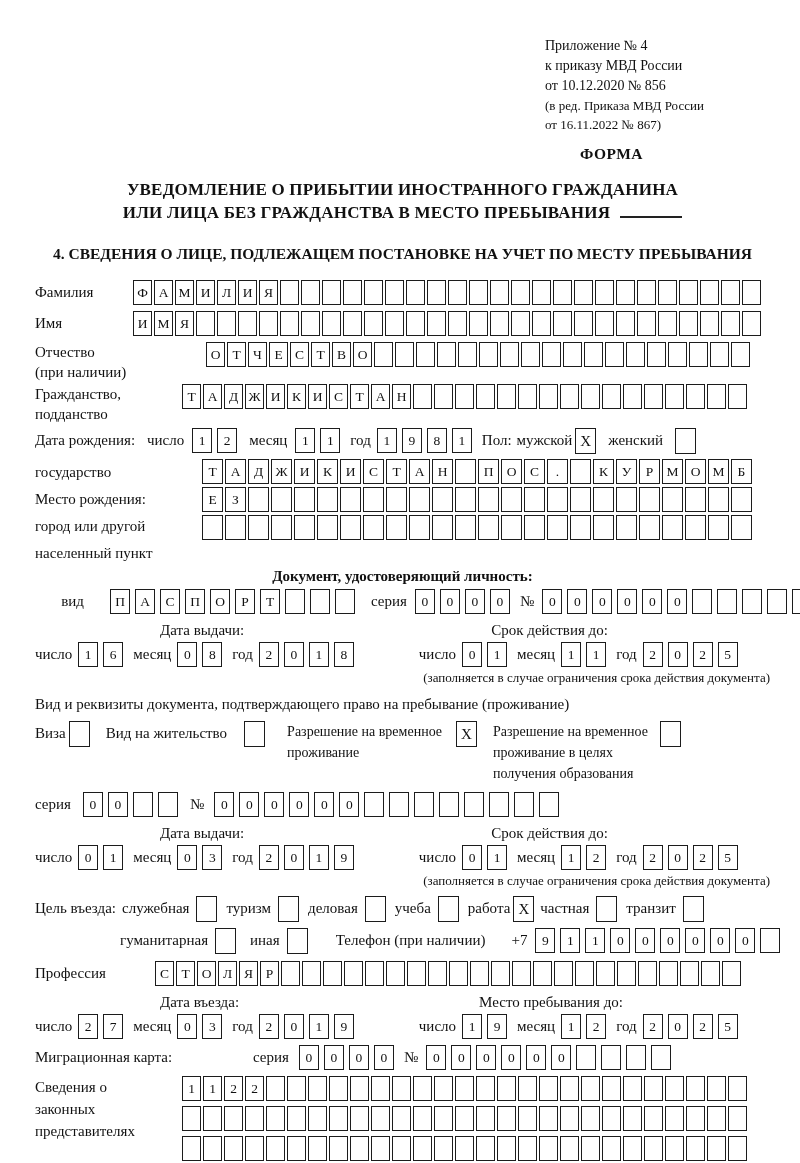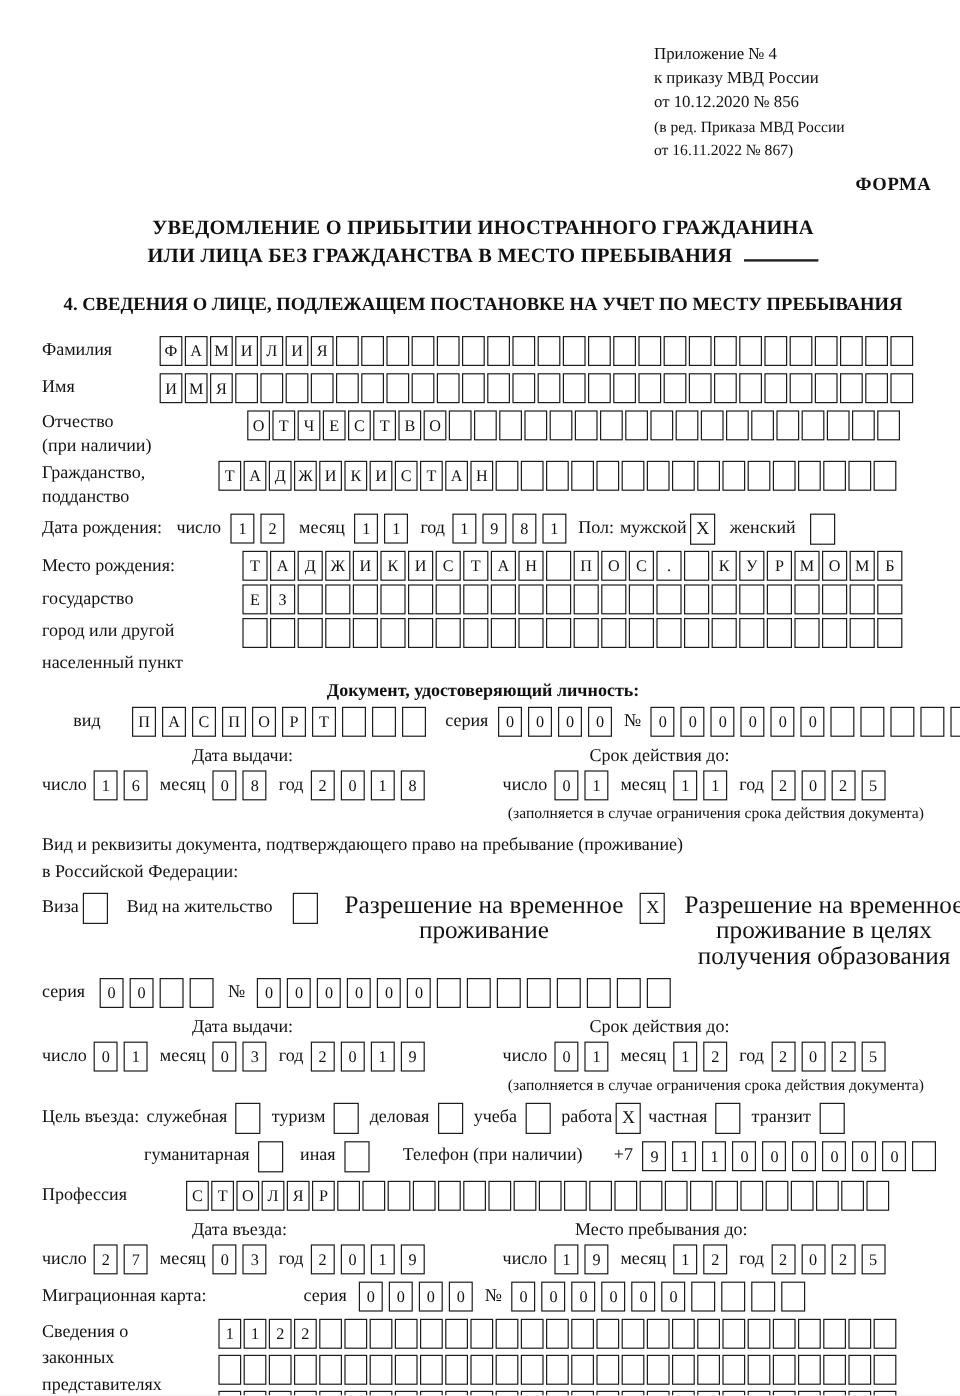--- a/index.html
+++ b/index.html
@@ -4,21 +4,21 @@
 <style>
   html,body { margin:0; padding:0; background:#e8e8e8; }
   .page {
     position:relative; width:800px; height:1163px; background:#ffffff;
     font-family:"Liberation Serif","DejaVu Serif",serif; color:#111;
     margin:0 auto; overflow:hidden;
   }
   .ref-block { position:absolute; left:545px; top:36px; font-size:14px; line-height:20px; }
   .ref-block .sub { font-size:13px; line-height:19px; }
   .ref-block .sub:first-of-type { margin-top:4px; }
-  .forma { position:absolute; top:145px; left:608px; width:168px; text-align:right; font-weight:bold; font-size:15.5px; letter-spacing:0.5px;font-family:Liberation Serif, serif; }
+  .forma { position:absolute; top:145px; left:580px; width:168px; text-align:left; font-weight:bold; font-size:15.5px; letter-spacing:0.5px;font-family:Liberation Serif, serif; }
   .content { position:absolute; top:178px; left:35px; width:735px; }
   .title { text-align:center; font-weight:bold; font-size:17px; line-height:23px; letter-spacing:0.2px; }
   .uline { display:inline-block; width:62px; border-bottom:2px solid #222; margin-left:10px; }
   .sec-head { margin-top:21px; text-align:center; font-weight:bold; font-size:15.5px; }
   .frow { display:flex; align-items:flex-start; margin-top:6px; }
   .lbl { font-size:15px; line-height:25px; white-space:nowrap; flex:none; }
   .lblcol { flex:none; font-size:15px; line-height:20px; }
   .boxes { display:inline-flex; gap:2px; flex:none; }
   .box { box-sizing:border-box; width:19px; height:25px; border:1.6px solid #1c1c1c;
          display:inline-flex; align-items:center; justify-content:center;
@@ -29,21 +29,21 @@
           display:inline-flex; align-items:center; justify-content:center;
           font-size:15px; flex:none; margin-left:7px; background:#fff; }
   .boxcol .boxes { margin-bottom:3px; }
   .dlabels { display:flex; font-size:15px; margin-top:8px; }
   .daterow { margin-top:3px; }
   .daterow .lbl { margin-right:6px; }
   .daterow .boxes { margin-right:10px; }
   .note-r { text-align:right; font-size:13px; margin-top:3px; }
   .intro { font-size:15px; margin-top:10px; }
   .visa-row { margin-top:8px; }
-  .optcol { flex:none; font-size:21px; line-height:21px; text-align:center; }
+  .optcol { flex:none; font-size:14px; line-height:21px; text-align:left; }
   .w98  { width:98px; }  .w171 { width:171px; } .w147 { width:147px; }
   .w167 { width:167px; } .w75 { width:75px;text-align:center; }  .w120 { width:120px; } .w218 { width:218px; }
 </style>
 </head>
 <body>
 
 <div class="page">
 
   <div class="ref-block">
     <div>Приложение № 4</div>
@@ -227,22 +227,22 @@
         </span>
       <span class="lbl" style="margin-left:10px">Пол:</span>
       <span class="lbl" style="margin-left:5px">мужской</span>
       <span class="cbox" style="margin-left:3px">X</span>
       <span class="lbl" style="margin-left:12px">женский</span>
       <span class="cbox" style="margin-left:12px"></span>
     </div>
 
     <div class="frow" style="margin-top:5px">
       <div class="lblcol w167" style="line-height:27px">
+        <div>государство</div>
         <div>Место рождения:</div>
-        <div>государство</div>
         <div>город или другой</div>
         <div>населенный пункт</div>
       </div>
       <div class="boxcol">
         <span class="boxes b24">
             <span class="box">Т</span>
             <span class="box">А</span>
             <span class="box">Д</span>
             <span class="box">Ж</span>
             <span class="box">И</span>
@@ -396,21 +396,20 @@
       <span class="boxes sp">
           <span class="box">2</span>
           <span class="box">0</span>
           <span class="box">2</span>
           <span class="box">5</span>
         </span>
     </div>
     <div class="note-r">(заполняется в случае ограничения срока действия документа)</div>
 
     <div class="intro">Вид и реквизиты документа, подтверждающего право на пребывание (проживание)</div>
-    <div class="intro" style="margin-top:6px">в Российской Федерации:</div>
 
     <div class="frow visa-row">
       <span class="lbl">Виза</span>
       <span class="cbox" style="margin-left:3px"></span>
       <span class="lbl" style="margin-left:16px">Вид на жительство</span>
       <span class="cbox" style="margin-left:17px"></span>
       <div class="optcol" style="margin-left:22px">
         <div>Разрешение на временное</div>
         <div>проживание</div>
       </div>

